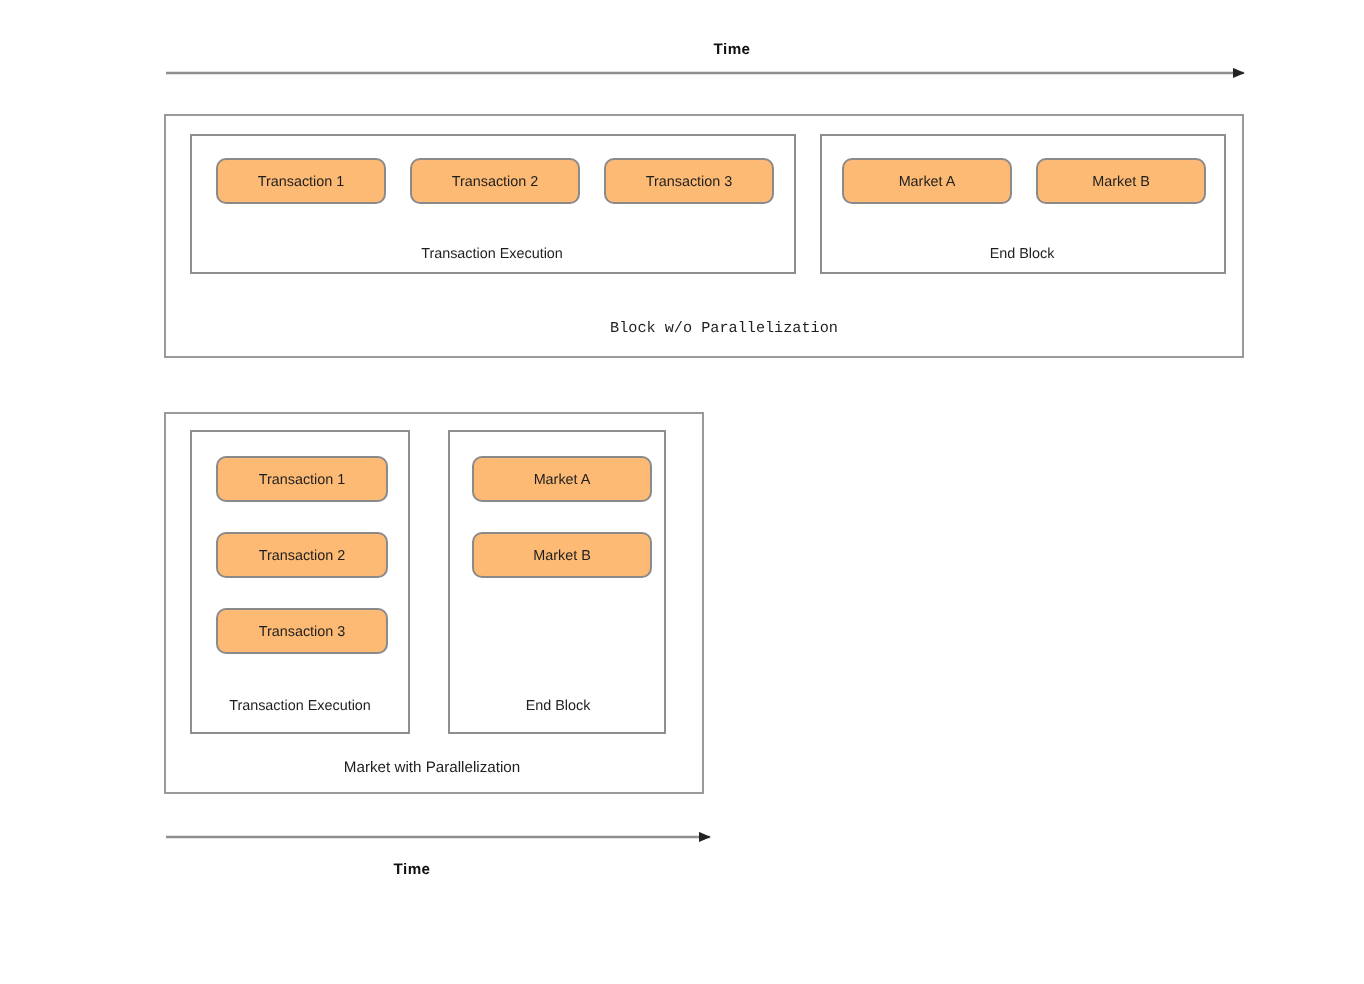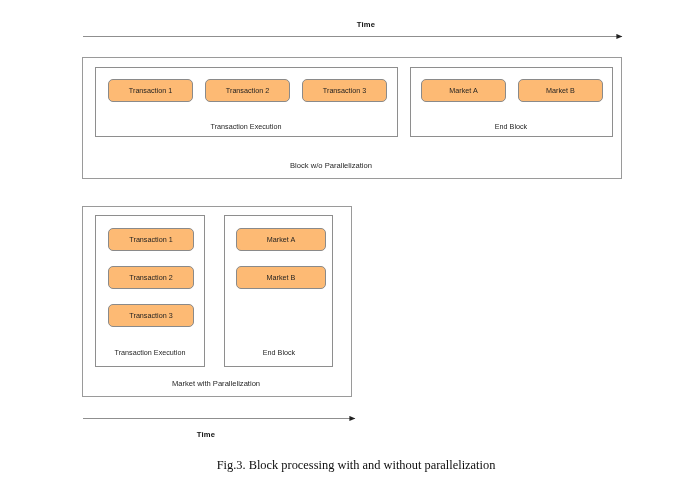--- a/index.html
+++ b/index.html
@@ -159,21 +159,21 @@
 
   <div class="panel-caption" style="left:246px; top:122px;">Transaction Execution</div>
 
   <div class="inner-panel" style="left:410px; top:67px; width:203px; height:70px;"></div>
 
   <div class="node" style="left:421px; top:79px; width:85px; height:23px;">Market A</div>
   <div class="node" style="left:518px; top:79px; width:85px; height:23px;">Market B</div>
 
   <div class="panel-caption" style="left:511px; top:122px;">End Block</div>
 
-  <div class="block-caption" style="left:331px; top:161px;">Block w/o Parallelization</div>
+  <div class="block-caption" style="left:362px; top:161px;font-family:Liberation Mono, monospace;">Block w/o Parallelization</div>
 
   <div class="outer-box" style="left:82px; top:206px; width:270px; height:191px;"></div>
 
   <div class="inner-panel" style="left:95px; top:215px; width:110px; height:152px;"></div>
 
   <div class="node" style="left:108px; top:228px; width:86px; height:23px;">Transaction 1</div>
   <div class="node" style="left:108px; top:266px; width:86px; height:23px;">Transaction 2</div>
   <div class="node" style="left:108px; top:304px; width:86px; height:23px;">Transaction 3</div>
 
   <div class="panel-caption" style="left:150px; top:348px;">Transaction Execution</div>
@@ -182,15 +182,14 @@
 
   <div class="node" style="left:236px; top:228px; width:90px; height:23px;">Market A</div>
   <div class="node" style="left:236px; top:266px; width:90px; height:23px;">Market B</div>
 
   <div class="panel-caption" style="left:279px; top:348px;">End Block</div>
 
   <div class="block-caption" style="left:216px; top:379px;">Market with Parallelization</div>
 
   <div class="axis-title" style="left:206px; top:430px;">Time</div>
 
-  <div class="fig-caption" style="left:356px; top:458px;">Fig.3.  Block processing with and without parallelization</div>
 
 </div>
 
 </body></html>

